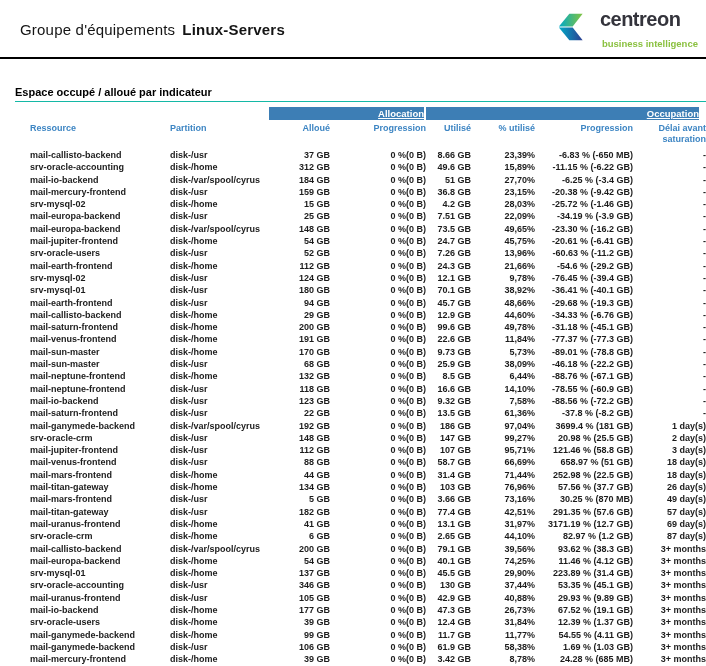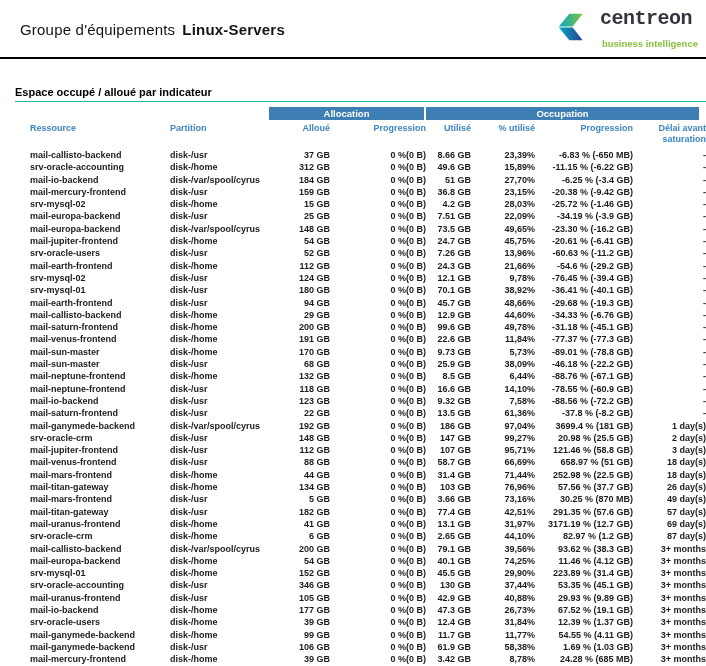--- a/index.html
+++ b/index.html
@@ -6,29 +6,29 @@
   body{
     width:706px;height:666px;overflow:hidden;background:#fff;
     font-family:"Liberation Sans", sans-serif;color:#1f1f1f;
   }
   .page{width:706px;height:598px;position:relative;}
   .report-header{display:flex;justify-content:space-between;align-items:center;padding:10px 6px 0 20px;height:38px;}
   .report-title{font-size:15px;color:#141414;letter-spacing:.2px;}
   .report-title .grp{font-weight:700;margin-left:7px;}
   .logo{display:flex;align-items:center;gap:5px;padding-right:2px;}
   .logo-text{display:flex;flex-direction:column;line-height:1;}
-  .logo-brand{font-size:20px;font-weight:700;color:#34343c;letter-spacing:-.5px;font-family:Liberation Mono, monospace;}
+  .logo-brand{font-size:20px;font-weight:700;color:#34343c;letter-spacing:-.5px;}
   .logo-tagline{font-size:9.5px;font-weight:700;color:#8bc140;margin-top:10px;padding-left:2px;}
   .top-rule{border:none;border-top:2px solid #000;margin:9px 0 0 0;}
   .section-title{
     margin:27px 0 0 15px;font-size:11px;font-weight:700;color:#000;
     border-bottom:1px solid #14b8a6;padding-bottom:3px;
   }
   table{margin:5px 0 0 30px;width:676px;border-collapse:collapse;table-layout:fixed;}
-  .gbar{background:#3d7eb5;color:#fff;font-size:9.5px;font-weight:700;text-align:center;height:13px;line-height:13px;}
+  .gbar{background:#3d7eb5;color:#fff;font-size:9.5px;font-weight:700;text-align:right;height:13px;line-height:13px;text-decoration:underline;}
   .gbar-alloc{margin-left:-14px;margin-right:2px;}
   .gbar-occ{margin-left:0;margin-right:7px;}
   th{color:#3d85c3;font-size:9px;font-weight:700;padding:3px 0 4px 0;vertical-align:top;line-height:11px;text-align:left;}
   td{font-size:9px;font-weight:700;color:#1c1c1c;height:12.3px;line-height:12.3px;padding:0;white-space:nowrap;overflow:visible;}
   .num{text-align:right;}
 </style>
 </head>
 <body>
 
 <div class="page">
@@ -434,21 +434,21 @@
       <td class="num">54 GB</td>
       <td class="num">0 %(0 B)</td>
       <td class="num">40.1 GB</td>
       <td class="num">74,25%</td>
       <td class="num">11.46 % (4.12 GB)</td>
       <td class="num">3+ months</td>
     </tr>
         <tr>
       <td>srv-mysql-01</td>
       <td>disk-/home</td>
-      <td class="num">152 GB</td>
+      <td class="num">137 GB</td>
       <td class="num">0 %(0 B)</td>
       <td class="num">45.5 GB</td>
       <td class="num">29,90%</td>
       <td class="num">223.89 % (31.4 GB)</td>
       <td class="num">3+ months</td>
     </tr>
         <tr>
       <td>srv-oracle-accounting</td>
       <td>disk-/usr</td>
       <td class="num">346 GB</td>

